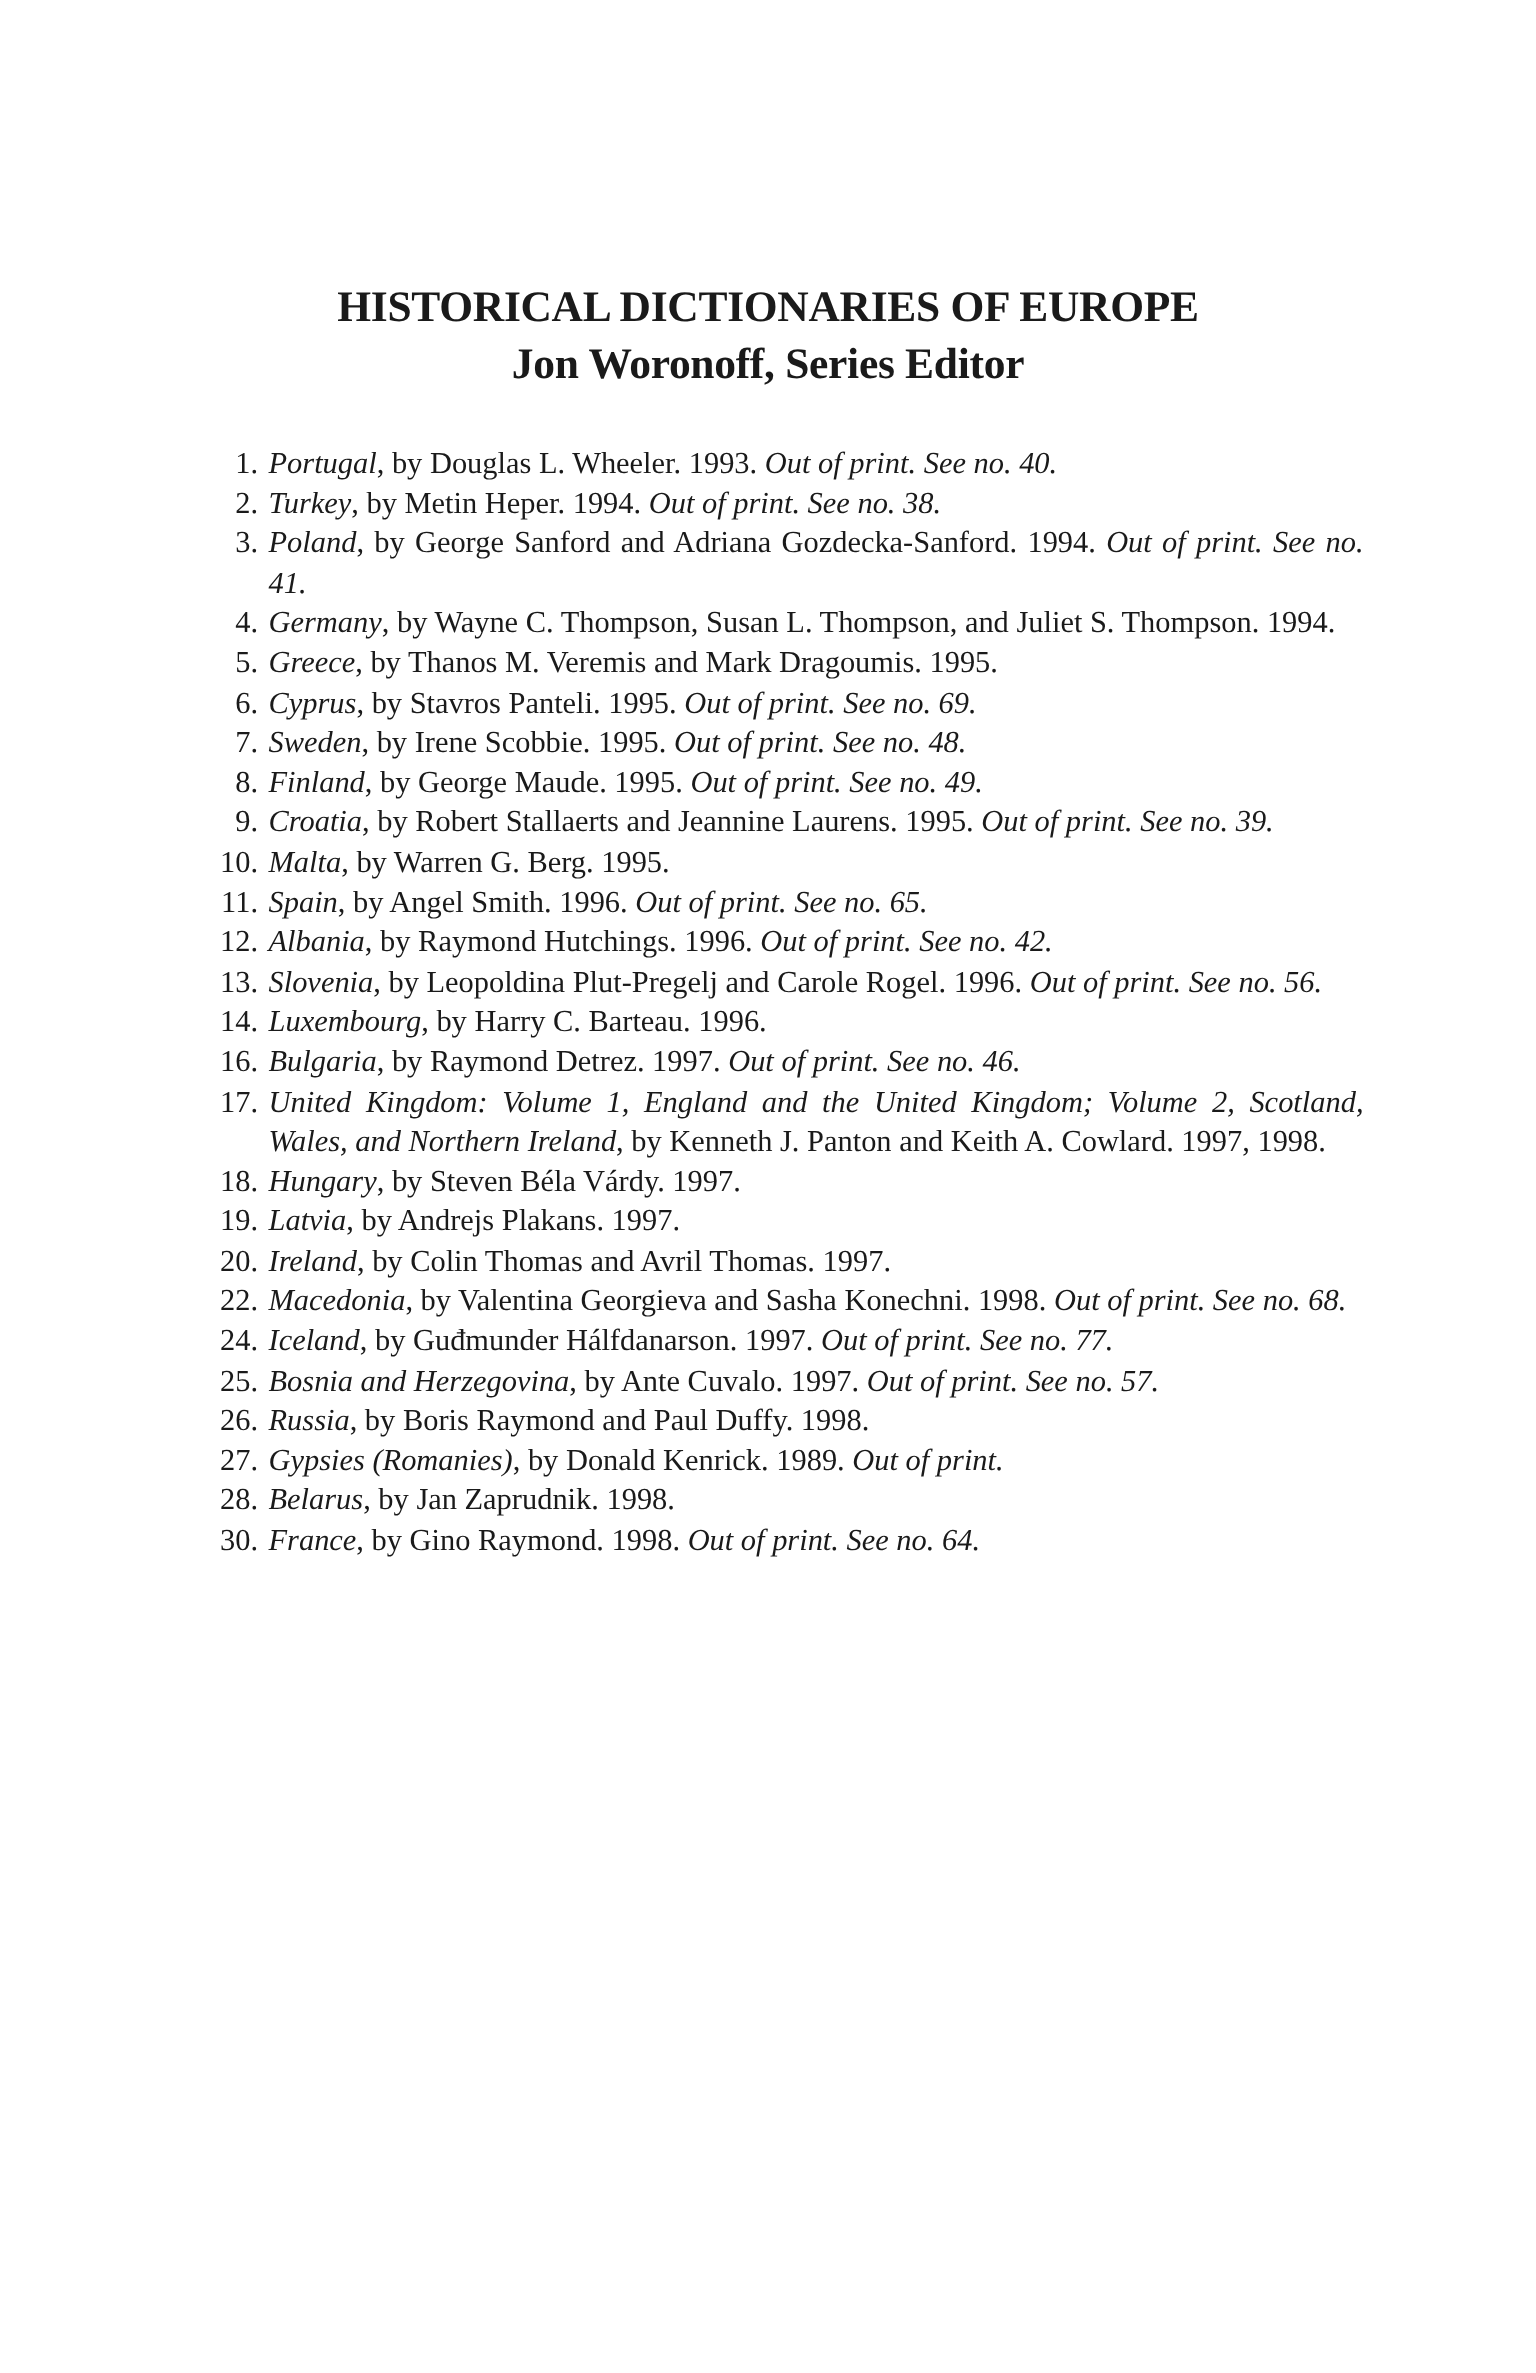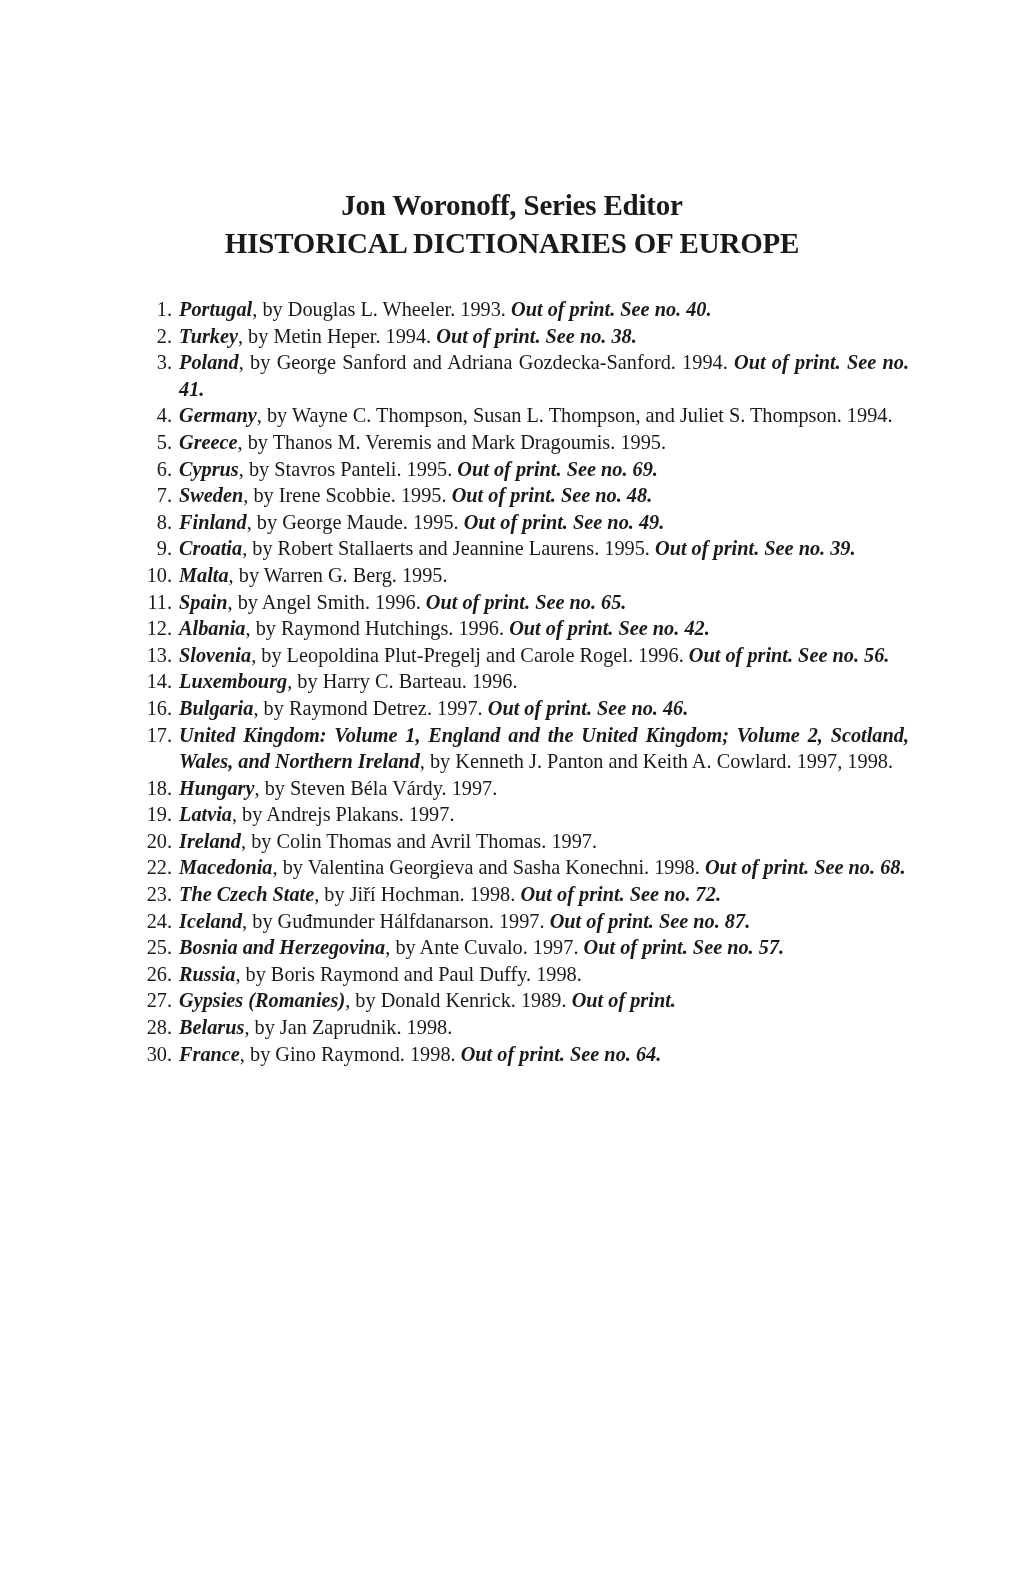--- a/index.html
+++ b/index.html
@@ -12,28 +12,28 @@
       font-weight: bold; font-size: 29px; line-height: 38px; letter-spacing: -0.2px;
     }
     .header div { margin: 0; }
     ol.series {
       list-style: none; margin: 0; padding: 0;
       position: absolute; left: 134px; top: 296px; width: 775px;
       font-size: 20.3px; line-height: 26.6px;
     }
     ol.series li { position: relative; padding-left: 45px; text-align: justify; }
     .num { position: absolute; left: 0; width: 38px; text-align: right; }
-    .title, .note { font-style: italic; font-weight: bold; }
+    .title, .note { font-style: italic; }
   </style>
 </head>
 <body>
 
 <div class="header">
+  <div>HISTORICAL DICTIONARIES OF EUROPE</div>
   <div>Jon Woronoff, Series Editor</div>
-  <div>HISTORICAL DICTIONARIES OF EUROPE</div>
 </div>
 
 <ol class="series" id="series-list">
     <li><span class="num">1.</span><span class="title">Portugal</span><span class="rest">, by Douglas L. Wheeler. 1993. </span><span class="note">Out of print. See no. 40.</span></li>
     <li><span class="num">2.</span><span class="title">Turkey</span><span class="rest">, by Metin Heper. 1994. </span><span class="note">Out of print. See no. 38.</span></li>
     <li><span class="num">3.</span><span class="title">Poland</span><span class="rest">, by George Sanford and Adriana Gozdecka-Sanford. 1994. </span><span class="note">Out of print. See no. 41.</span></li>
     <li><span class="num">4.</span><span class="title">Germany</span><span class="rest">, by Wayne C. Thompson, Susan L. Thompson, and Juliet S. Thompson. 1994.</span><span class="note"></span></li>
     <li><span class="num">5.</span><span class="title">Greece</span><span class="rest">, by Thanos M. Veremis and Mark Dragoumis. 1995.</span><span class="note"></span></li>
     <li><span class="num">6.</span><span class="title">Cyprus</span><span class="rest">, by Stavros Panteli. 1995. </span><span class="note">Out of print. See no. 69.</span></li>
     <li><span class="num">7.</span><span class="title">Sweden</span><span class="rest">, by Irene Scobbie. 1995. </span><span class="note">Out of print. See no. 48.</span></li>
@@ -43,20 +43,19 @@
     <li><span class="num">11.</span><span class="title">Spain</span><span class="rest">, by Angel Smith. 1996. </span><span class="note">Out of print. See no. 65.</span></li>
     <li><span class="num">12.</span><span class="title">Albania</span><span class="rest">, by Raymond Hutchings. 1996. </span><span class="note">Out of print. See no. 42.</span></li>
     <li><span class="num">13.</span><span class="title">Slovenia</span><span class="rest">, by Leopoldina Plut-Pregelj and Carole Rogel. 1996. </span><span class="note">Out of print. See no. 56.</span></li>
     <li><span class="num">14.</span><span class="title">Luxembourg</span><span class="rest">, by Harry C. Barteau. 1996.</span><span class="note"></span></li>
     <li><span class="num">16.</span><span class="title">Bulgaria</span><span class="rest">, by Raymond Detrez. 1997. </span><span class="note">Out of print. See no. 46.</span></li>
     <li><span class="num">17.</span><span class="title">United Kingdom: Volume 1, England and the United Kingdom; Volume 2, Scotland, Wales, and Northern Ireland</span><span class="rest">, by Kenneth J. Panton and Keith A. Cowlard. 1997, 1998.</span><span class="note"></span></li>
     <li><span class="num">18.</span><span class="title">Hungary</span><span class="rest">, by Steven Béla Várdy. 1997.</span><span class="note"></span></li>
     <li><span class="num">19.</span><span class="title">Latvia</span><span class="rest">, by Andrejs Plakans. 1997.</span><span class="note"></span></li>
     <li><span class="num">20.</span><span class="title">Ireland</span><span class="rest">, by Colin Thomas and Avril Thomas. 1997.</span><span class="note"></span></li>
     <li><span class="num">22.</span><span class="title">Macedonia</span><span class="rest">, by Valentina Georgieva and Sasha Konechni. 1998. </span><span class="note">Out of print. See no. 68.</span></li>
-    <li><span class="num">23.</span><span class="title">The Czech State</span><span class="rest">, by Jiří Hochman. 1998. </span><span class="note">Out of print. See no. 72.</span></li>
-    <li><span class="num">24.</span><span class="title">Iceland</span><span class="rest">, by Guđmunder Hálfdanarson. 1997. </span><span class="note">Out of print. See no. 87.</span></li>
+    <li><span class="num">24.</span><span class="title">Iceland</span><span class="rest">, by Guđmunder Hálfdanarson. 1997. </span><span class="note">Out of print. See no. 77.</span></li>
     <li><span class="num">25.</span><span class="title">Bosnia and Herzegovina</span><span class="rest">, by Ante Cuvalo. 1997. </span><span class="note">Out of print. See no. 57.</span></li>
     <li><span class="num">26.</span><span class="title">Russia</span><span class="rest">, by Boris Raymond and Paul Duffy. 1998.</span><span class="note"></span></li>
     <li><span class="num">27.</span><span class="title">Gypsies (Romanies)</span><span class="rest">, by Donald Kenrick. 1989. </span><span class="note">Out of print.</span></li>
     <li><span class="num">28.</span><span class="title">Belarus</span><span class="rest">, by Jan Zaprudnik. 1998.</span><span class="note"></span></li>
     <li><span class="num">30.</span><span class="title">France</span><span class="rest">, by Gino Raymond. 1998. </span><span class="note">Out of print. See no. 64.</span></li>
   </ol>
 
 </body></html>

